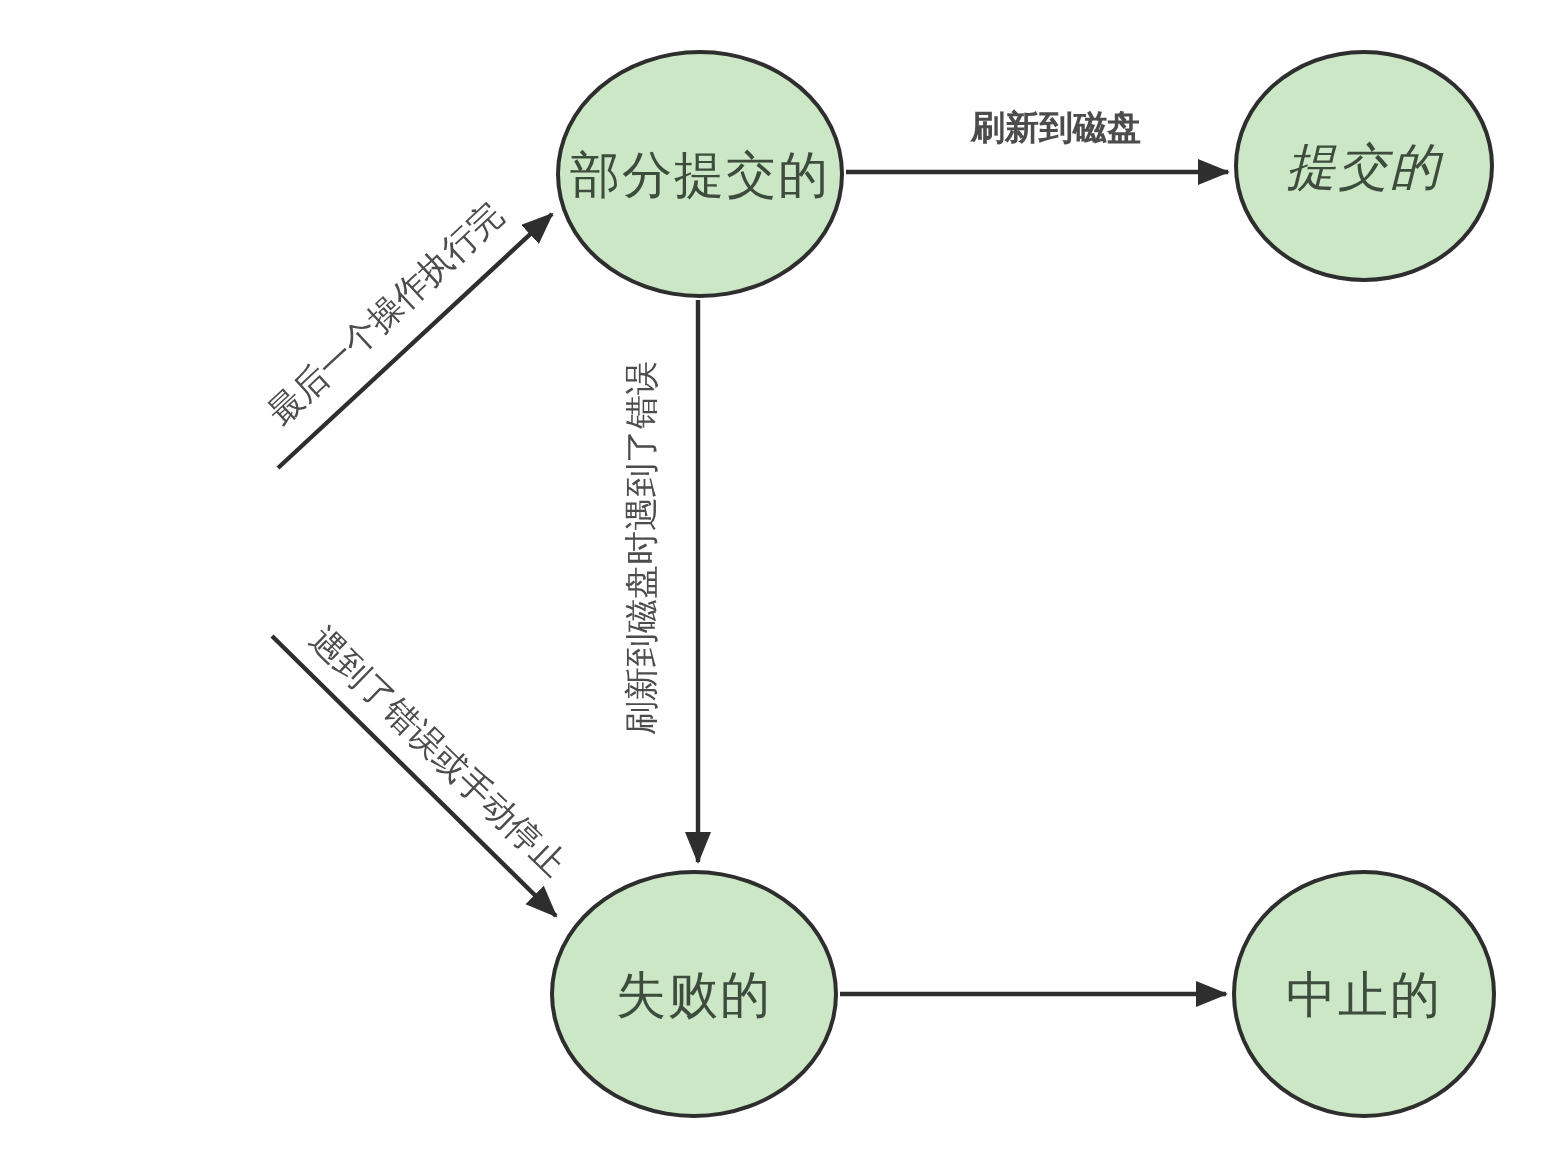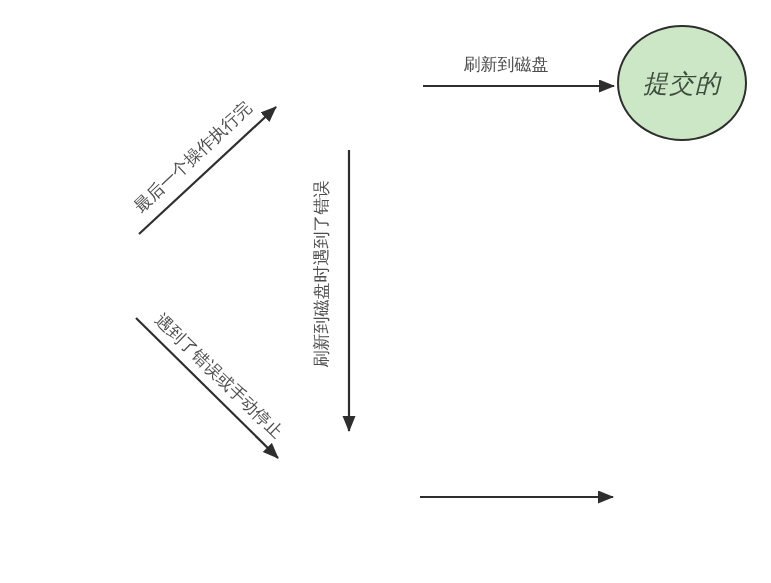--- a/index.html
+++ b/index.html
@@ -45,21 +45,21 @@
   .node-failed              { left: 275px; top: 435px; width: 144px; height: 124px; }
   .node-aborted             { left: 616px; top: 435px; width: 132px; height: 124px; }
   .edge-label {
     position: absolute;
     color: #4c4c4c;
     font-size: 17px;
     white-space: nowrap;
     transform-origin: center center;
   }
   .edge-label-1 { left: 193px; top: 157px; transform: translate(-50%,-50%) rotate(-43deg); }
-  .edge-label-2 { left: 506px; top: 64px;  transform: translate(-50%,-50%); }
+  .edge-label-2 { left: 528px; top: 64px;  transform: translate(-50%,-50%); font-weight: bold; }
   .edge-label-3 { left: 321px; top: 274px; transform: translate(-50%,-50%) rotate(-90deg); }
   .edge-label-4 { left: 219px; top: 376px; transform: translate(-50%,-50%) rotate(44deg); }
   .edge-label-5 { left: 507px; top: 473px; transform: translate(-50%,-50%); }
 </style>
 </head>
 <body>
 
 <div class="canvas">
 
   <svg class="edges-layer" viewBox="0 0 771 583" xmlns="http://www.w3.org/2000/svg">
@@ -68,22 +68,31 @@
         <path d="M0,0 L16,6.5 L0,13 z" fill="#2e2e2e"></path>
       </marker>
     </defs>
     <line x1="139" y1="234" x2="276" y2="107" marker-end="url(#arrowhead)"></line>
     <line x1="423" y1="86" x2="614" y2="86" marker-end="url(#arrowhead)"></line>
     <line x1="349" y1="150" x2="349" y2="431" marker-end="url(#arrowhead)"></line>
     <line x1="136" y1="318" x2="278" y2="458" marker-end="url(#arrowhead)"></line>
     <line x1="420" y1="497" x2="613" y2="497" marker-end="url(#arrowhead)"></line>
   </svg>
 
+  <div class="node node-partially-committed">
+    <span>部分提交的</span>
+  </div>
   <div class="node node-committed">
     <span>提交的</span>
+  </div>
+  <div class="node node-failed">
+    <span>失败的</span>
+  </div>
+  <div class="node node-aborted">
+    <span>中止的</span>
   </div>
 
   <div class="edge-label edge-label-1">最后一个操作执行完</div>
   <div class="edge-label edge-label-2">刷新到磁盘</div>
   <div class="edge-label edge-label-3">刷新到磁盘时遇到了错误</div>
   <div class="edge-label edge-label-4">遇到了错误或手动停止</div>
 
 </div>
 
 </body></html>

